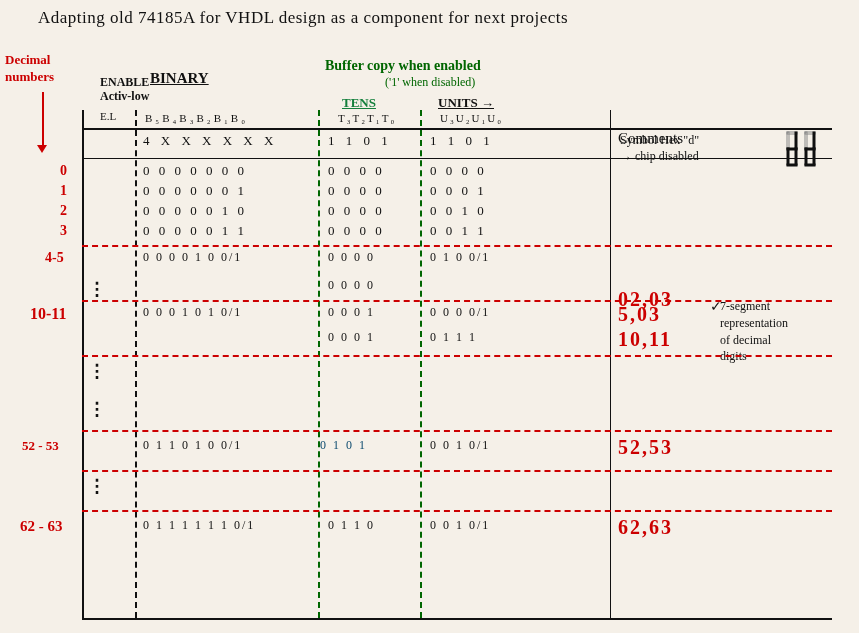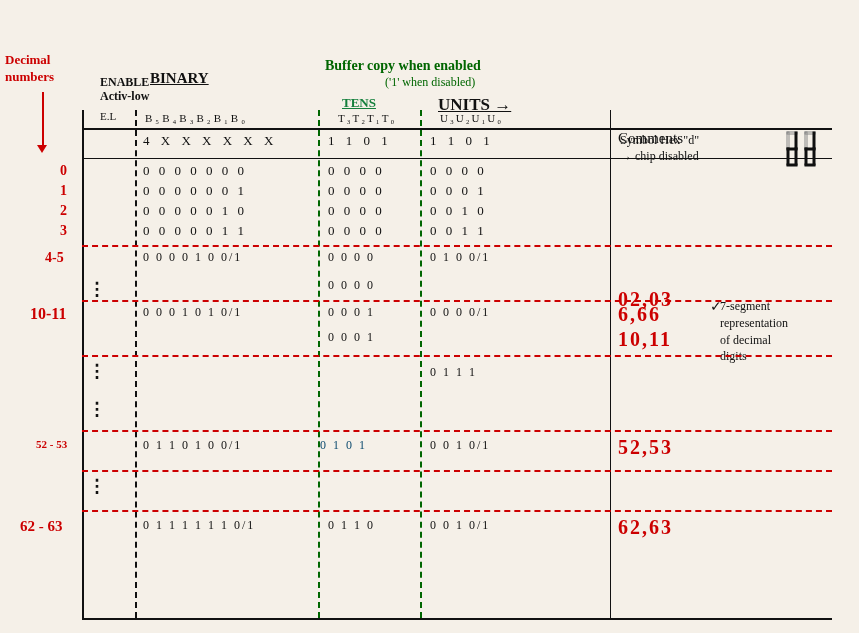--- a/index.html
+++ b/index.html
@@ -28,36 +28,37 @@
       font-size: 17px;
       color: #111;
       letter-spacing: 0.5px;
     }
   </style>
 </head>
 <body>
 
 <div class="page">
 
+  <div class="handwritten title">Adapting old 74185A for VHDL design as a component for next projects</div>
 
   <div class="handwritten" style="position:absolute;top:52px;left:5px;font-size:13px;color:#cc0000;font-weight:bold;line-height:1.3;">Decimal<br>numbers</div>
 
   <div style="position:absolute;top:92px;left:42px;width:2px;height:55px;background:#cc0000;"></div>
   <div style="position:absolute;top:145px;left:37px;width:0;height:0;border-left:5px solid transparent;border-right:5px solid transparent;border-top:8px solid #cc0000;"></div>
 
   <div class="handwritten" style="position:absolute;top:75px;left:100px;font-size:12px;color:#111;font-weight:bold;line-height:1.2;">ENABLE<br>Activ-low</div>
 
   <div class="handwritten" style="position:absolute;top:70px;left:150px;font-size:15px;color:#111;font-weight:bold;text-decoration:underline;">BINARY</div>
 
   <div class="handwritten" style="position:absolute;top:58px;left:325px;font-size:14px;color:#006600;font-weight:bold;">Buffer copy when enabled</div>
   <div class="handwritten" style="position:absolute;top:75px;left:385px;font-size:12px;color:#006600;">('1' when disabled)</div>
 
   <div class="handwritten" style="position:absolute;top:95px;left:342px;font-size:13px;color:#15803d;font-weight:bold;text-decoration:underline;">TENS</div>
 
-  <div class="handwritten" style="position:absolute;top:95px;left:438px;font-size:17px;color:#111;font-weight:bold;text-decoration:underline;">UNITS →</div>
+  <div class="handwritten" style="position:absolute;top:95px;left:438px;font-size:13px;color:#111;font-weight:bold;text-decoration:underline;">UNITS →</div>
 
   <div class="handwritten" style="position:absolute;top:130px;left:618px;font-size:15px;color:#111;">Comments</div>
 
   <div class="handwritten" style="position:absolute;top:110px;left:100px;font-size:11px;color:#111;">E.L</div>
 
   <div class="handwritten" style="position:absolute;top:112px;left:145px;font-size:11px;color:#111;letter-spacing:3px;">B₅B₄B₃B₂B₁B₀</div>
 
   <div class="handwritten" style="position:absolute;top:112px;left:338px;font-size:11px;color:#111;letter-spacing:2px;">T₃T₂T₁T₀</div>
 
   <div class="handwritten" style="position:absolute;top:112px;left:440px;font-size:11px;color:#111;letter-spacing:2px;">U₃U₂U₁U₀</div>
@@ -135,39 +136,39 @@
 
   <div class="handwritten" style="position:absolute;top:278px;left:88px;font-size:18px;color:#111;font-weight:bold;">⋮</div>
   <div class="handwritten" style="position:absolute;top:278px;left:328px;font-size:12px;color:#111;letter-spacing:2px;">0 0 0 0</div>
 
   <div style="position:absolute;top:300px;left:82px;width:750px;border-top:2px dashed #cc0000;"></div>
 
   <div class="handwritten" style="position:absolute;top:305px;left:30px;font-size:16px;color:#cc0000;font-weight:bold;">10-11</div>
   <div class="handwritten" style="position:absolute;top:305px;left:143px;font-size:12px;color:#111;letter-spacing:2px;">0   0 0 1 0 1 0/1</div>
   <div class="handwritten" style="position:absolute;top:305px;left:328px;font-size:12px;color:#111;letter-spacing:2px;">0 0 0 1</div>
   <div class="handwritten" style="position:absolute;top:305px;left:430px;font-size:12px;color:#111;letter-spacing:2px;">0 0 0 0/1</div>
-  <div class="handwritten" style="position:absolute;top:303px;left:618px;font-size:20px;color:#cc0000;font-weight:bold;letter-spacing:2px;">6,66</div>
+  <div class="handwritten" style="position:absolute;top:303px;left:618px;font-size:20px;color:#cc0000;font-weight:bold;letter-spacing:2px;">5,03</div>
 
   <div class="handwritten" style="position:absolute;top:298px;left:720px;font-size:12px;color:#111;line-height:1.4;">7-segment<br>representation<br>of decimal<br>digits</div>
 
   <div class="handwritten" style="position:absolute;top:298px;left:710px;font-size:14px;color:#111;">✓</div>
 
   <div class="handwritten" style="position:absolute;top:330px;left:328px;font-size:12px;color:#111;letter-spacing:2px;">0 0 0 1</div>
-  <div class="handwritten" style="position:absolute;top:330px;left:430px;font-size:12px;color:#111;letter-spacing:2px;margin-top:35px;">0 1 1 1</div>
+  <div class="handwritten" style="position:absolute;top:330px;left:430px;font-size:12px;color:#111;letter-spacing:2px;">0 1 1 1</div>
   <div class="handwritten" style="position:absolute;top:328px;left:618px;font-size:20px;color:#cc0000;font-weight:bold;letter-spacing:2px;">10,11</div>
 
   <div style="position:absolute;top:355px;left:82px;width:750px;border-top:2px dashed #cc0000;"></div>
 
   <div class="handwritten" style="position:absolute;top:360px;left:88px;font-size:18px;color:#111;font-weight:bold;">⋮</div>
 
   <div class="handwritten" style="position:absolute;top:398px;left:88px;font-size:18px;color:#111;font-weight:bold;">⋮</div>
 
   <div style="position:absolute;top:430px;left:82px;width:750px;border-top:2px dashed #cc0000;"></div>
 
-  <div class="handwritten" style="position:absolute;top:438px;left:36px;font-size:11px;color:#cc0000;font-weight:bold;">52 - 53</div>
+  <div class="handwritten" style="position:absolute;top:438px;left:22px;font-size:13px;color:#cc0000;font-weight:bold;">52 - 53</div>
   <div class="handwritten" style="position:absolute;top:438px;left:143px;font-size:12px;color:#111;letter-spacing:2px;">0  1 1 0 1 0 0/1</div>
   <div class="handwritten" style="position:absolute;top:438px;left:320px;font-size:12px;color:#0c4a6e;letter-spacing:2px;">0 1 0 1</div>
   <div class="handwritten" style="position:absolute;top:438px;left:430px;font-size:12px;color:#111;letter-spacing:2px;">0 0 1 0/1</div>
   <div class="handwritten" style="position:absolute;top:436px;left:618px;font-size:20px;color:#cc0000;font-weight:bold;letter-spacing:2px;">52,53</div>
 
   <div style="position:absolute;top:470px;left:82px;width:750px;border-top:2px dashed #cc0000;"></div>
 
   <div class="handwritten" style="position:absolute;top:475px;left:88px;font-size:18px;color:#111;font-weight:bold;">⋮</div>
 
   <div style="position:absolute;top:510px;left:82px;width:750px;border-top:2px dashed #cc0000;"></div>

